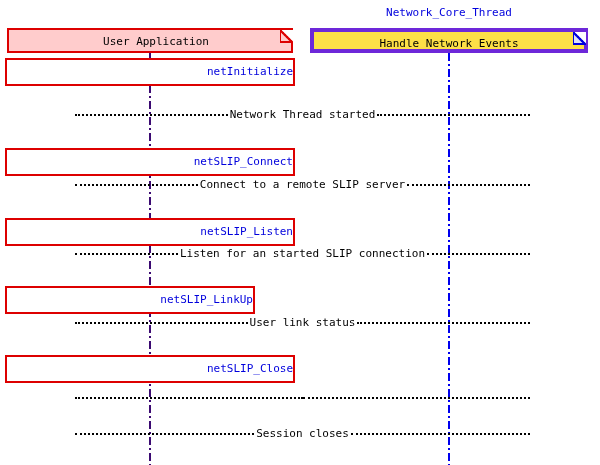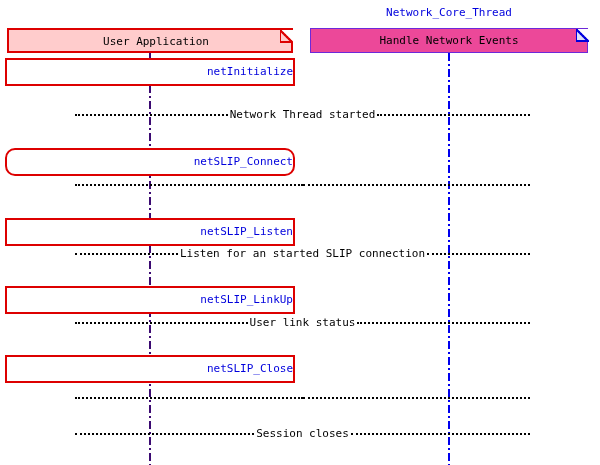--- a/index.html
+++ b/index.html
@@ -40,22 +40,22 @@
   .actor .actor-label {
     display: block;
     width: 100%;
     line-height: 23px;
   }
   .actor-red {
     border: 2px solid #dd0000;
     background: #ffcccc;
   }
   .actor-blue {
-    border: 1px solid #6d28d9;
-    background: #ec4899;
+    border: 4px solid #6d28d9;
+    background: #fde047;
   }
   
   .fold {
     position: absolute;
     top: -2px;
     right: -2px;
     width: 13px;
     height: 13px;
   }
 
@@ -235,34 +235,35 @@
         <span class="fold"><svg width="13" height="13" viewBox="0 0 13 13">
             <path d="M0,0 L13,13 L13,0 Z" fill="#ffffff"></path>
             <path d="M0,0 L0,12 L12,12 Z" fill="#dde0f8" stroke="#0000dd" stroke-width="2"></path>
             <path d="M0,0 L13,13" stroke="#0000dd" stroke-width="2" stroke-dasharray="2,1"></path>
           </svg></span>
       </div>
     </div>
 
   <div id="action-boxes">
       <div class="action-box" style="left: 5px; top: 58px; width: 290px;"><span>netInitialize</span></div>
-      <div class="action-box" style="left: 5px; top: 148px; width: 290px; border-radius: 10px;"><span>netSLIP_Connect</span></div>
+      <div class="action-box" style="left: 5px; top: 148px; width: 290px;"><span>netSLIP_Connect</span></div>
       <div class="action-box" style="left: 5px; top: 218px; width: 290px;"><span>netSLIP_Listen</span></div>
-      <div class="action-box" style="left: 5px; top: 286px; width: 290px;"><span>netSLIP_LinkUp</span></div>
+      <div class="action-box" style="left: 5px; top: 286px; width: 250px;"><span>netSLIP_LinkUp</span></div>
       <div class="action-box" style="left: 5px; top: 355px; width: 290px;"><span>netSLIP_Close</span></div>
     </div>
 
   <div id="messages">
       <div class="message" style="left: 75px; top: 107px; width: 455px;">
         <div class="msg-line"></div>
         <div class="msg-text">Network Thread started</div>
         <div class="msg-line"></div>
       </div>
       <div class="message" style="left: 75px; top: 177px; width: 455px;">
         <div class="msg-line"></div>
+        <div class="msg-text">Connect to a remote SLIP server</div>
         <div class="msg-line"></div>
       </div>
       <div class="message" style="left: 75px; top: 246px; width: 455px;">
         <div class="msg-line"></div>
         <div class="msg-text">Listen for an started SLIP connection</div>
         <div class="msg-line"></div>
       </div>
       <div class="message" style="left: 75px; top: 315px; width: 455px;">
         <div class="msg-line"></div>
         <div class="msg-text">User link status</div>

